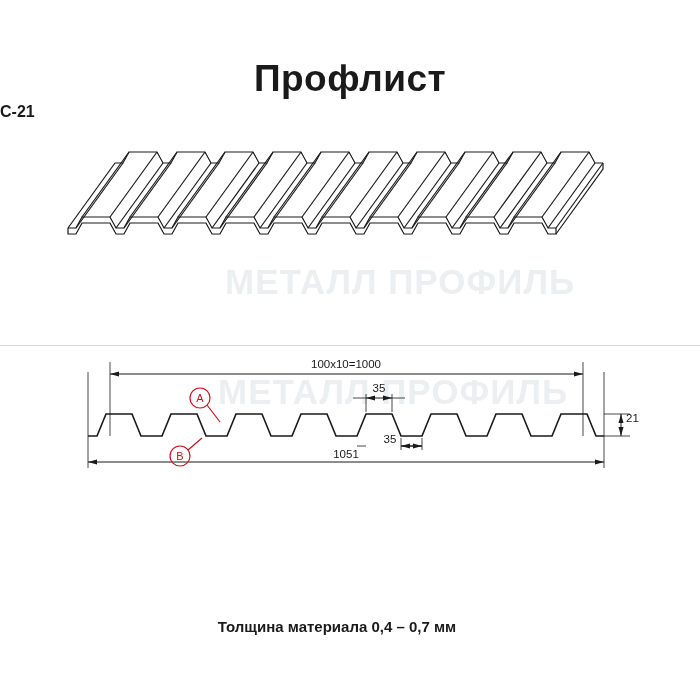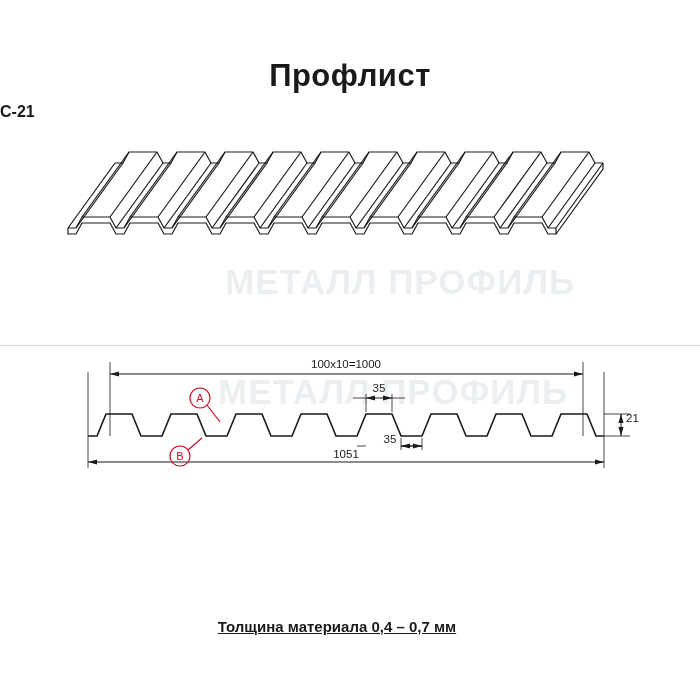--- a/index.html
+++ b/index.html
@@ -19,21 +19,21 @@
     position: relative;
     width: 700px;
     height: 700px;
   }
   .title {
     position: absolute;
     top: 58px;
     left: 0;
     width: 700px;
     text-align: center;
-    font-size: 31px;
+    font-size: 37px;
     font-weight: bold;
     letter-spacing: 0.5px;
     color: #1a1a1a;
   }
   .subtitle {
     position: absolute;
     top: 103px;
     left: 0;
     width: 700px;
     text-align: left;
@@ -65,21 +65,20 @@
   }
   .footer {
     position: absolute;
     top: 618px;
     left: 0;
     width: 674px;
     text-align: center;
     font-size: 15px;
     font-weight: bold;
     color: #1a1a1a;
-    text-decoration: underline;
   }
   .wm {
     position: absolute;
     color: #eceff1;
     font-size: 35px;
     font-weight: bold;
     letter-spacing: 1px;
     white-space: nowrap;
     pointer-events: none;
   }

